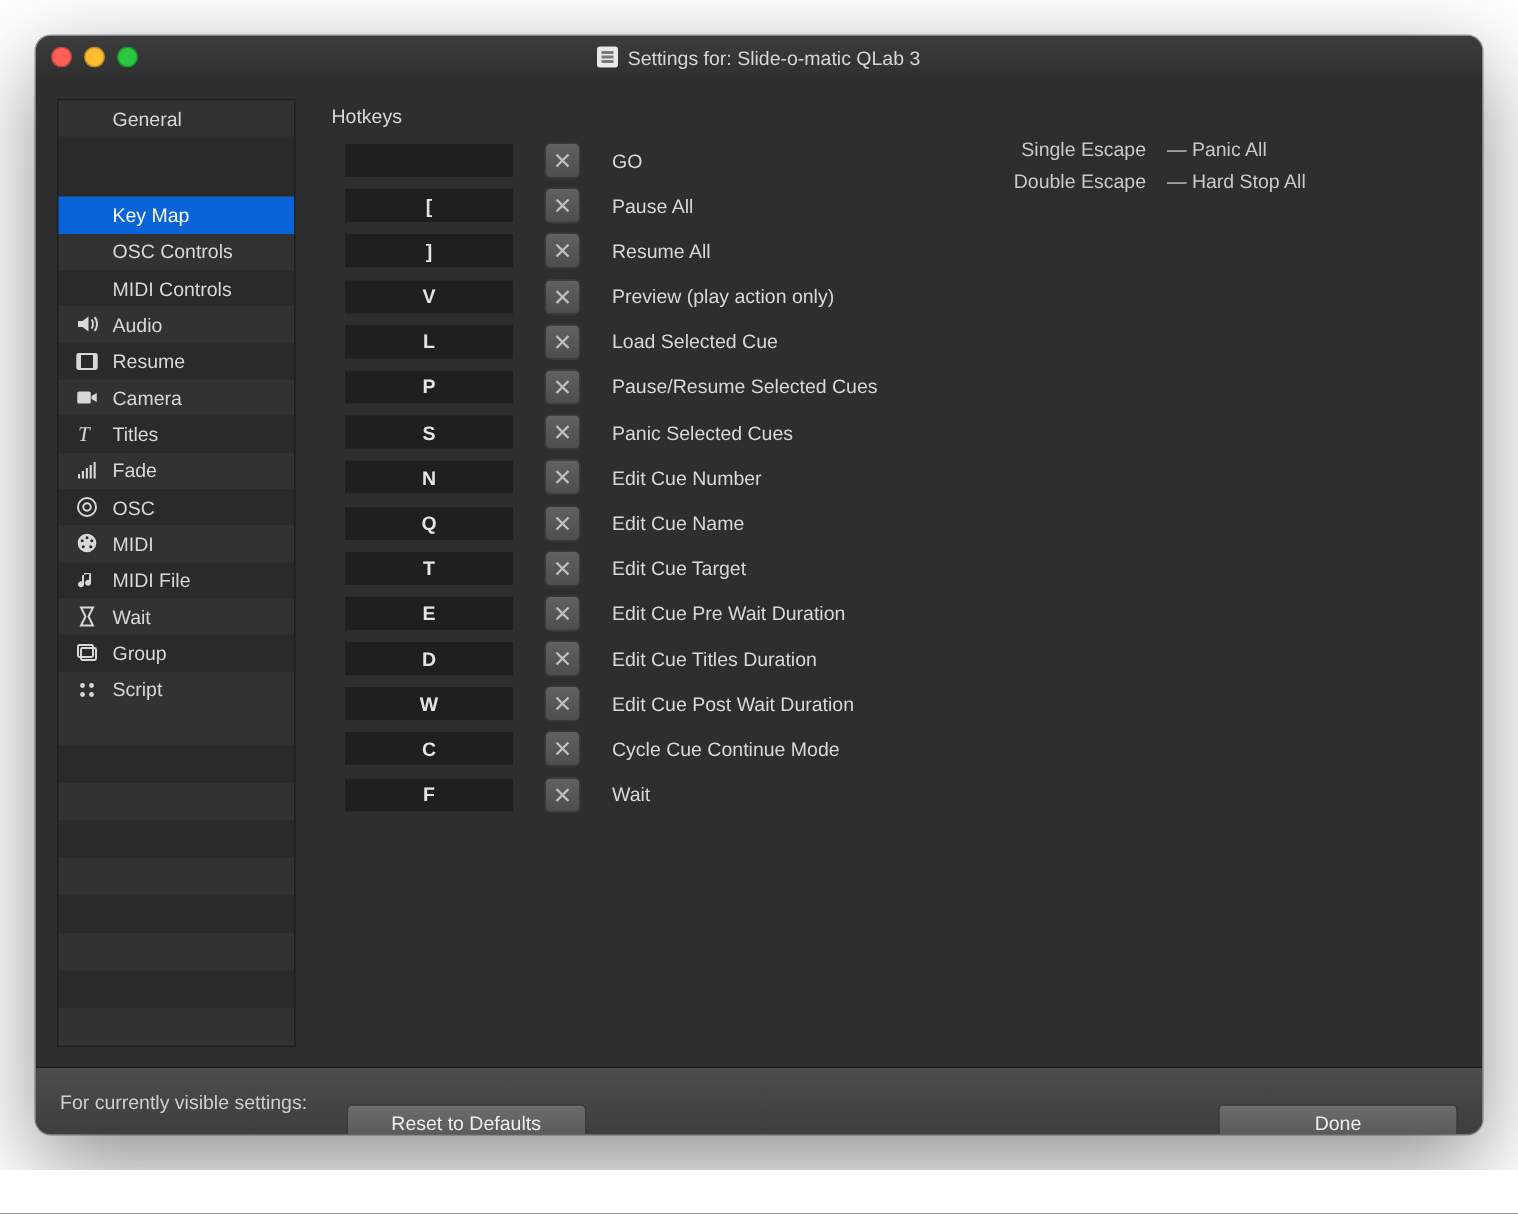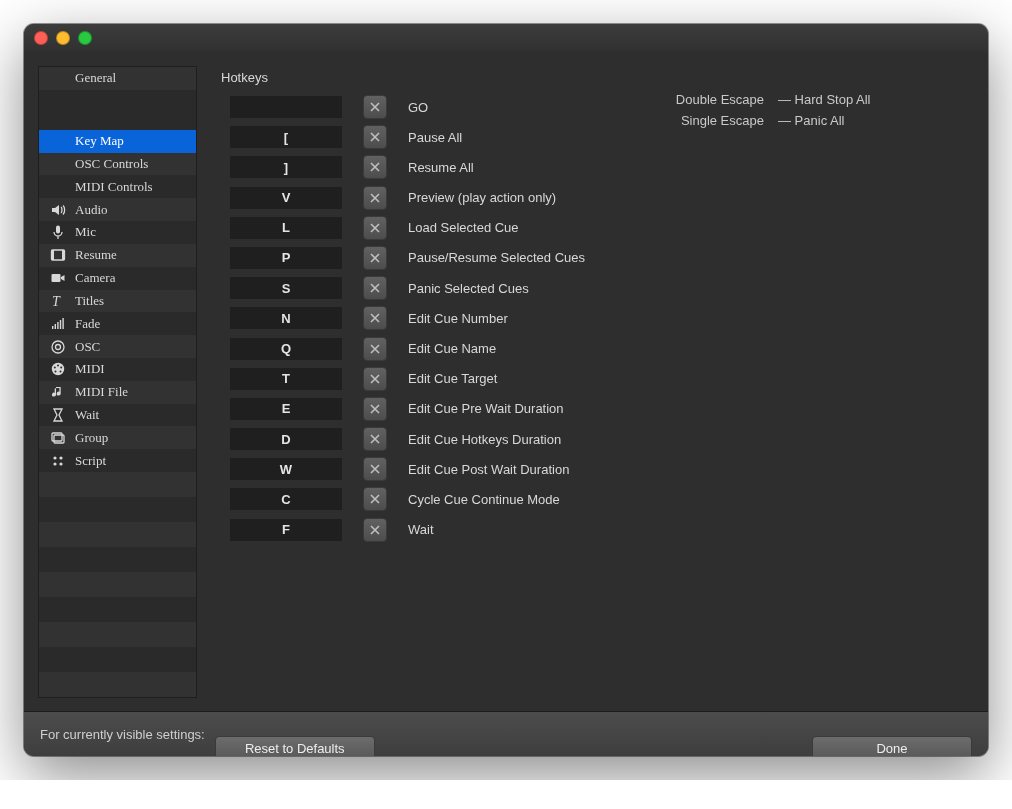--- a/index.html
+++ b/index.html
@@ -13,54 +13,58 @@
   .title{position:absolute;left:0;right:0;text-align:center;color:#d6d6d6;font-size:13px;display:flex;align-items:center;justify-content:center;gap:6px;pointer-events:none;}
   .title .docicon{width:14px;height:14px;background:#e8e8e8;border-radius:2px;position:relative;}
   .title .docicon:after{content:"";position:absolute;left:3px;right:3px;top:3px;height:2px;background:#7a7a7a;box-shadow:0 3px 0 #7a7a7a,0 6px 0 #7a7a7a;}
   .body{position:absolute;top:28px;left:0;right:0;bottom:44px;display:flex;background:#2e2e2e;}
   .sidebar{width:157px;margin:14px 0 14px 14px;border:1px solid #1e1e1e;background:#2a2a2a;display:flex;flex-direction:column;}
   .sidebar-item{display:flex;align-items:center;height:25px;padding:0 8px 0 10px;gap:8px;color:#d8d8d8;cursor:default;}
   .sidebar-item:nth-child(odd){background:#323232;}
   .sidebar-item:nth-child(even){background:#2a2a2a;}
   .sidebar-item.selected{background:#0963d9 !important;color:#fff;margin-top:40px;}
   .sidebar-item .icon{width:18px;display:flex;align-items:center;justify-content:center;}
-  .sidebar-item .label{flex:1;white-space:nowrap;overflow:hidden;text-overflow:ellipsis;font-family:Liberation Serif, serif;}
+  .sidebar-item .label{flex:1;white-space:nowrap;overflow:hidden;text-overflow:ellipsis;}
   .sidebar-fill{flex:1;display:flex;flex-direction:column;}
   .sidebar-fill .blank{height:25px;}
   .sidebar-fill .blank:nth-child(odd){background:#323232;}
   .sidebar-fill .blank:nth-child(even){background:#2a2a2a;}
   .main{flex:1;padding:14px 22px 0 22px;position:relative;}
   .section-title{color:#d8d8d8;margin:4px 0 10px 2px;}
   .hotkeys{display:flex;flex-direction:column;gap:6.2px;}
   .hk-row{display:flex;align-items:center;gap:21px;padding-left:11px;}
   .hk-input{width:100px;height:22px;background:#1f1f1f;border:none;border-radius:0;text-align:center;color:#e4e4e4;font-weight:600;font-size:13px;font-family:inherit;padding:0 6px;outline:none;}
   .hk-clear{width:22px;height:22px;border-radius:4px;background:linear-gradient(#616161,#4d4d4d);border:1px solid #3a3a3a;color:#bfbfbf;display:flex;align-items:center;justify-content:center;font-size:12px;cursor:default;}
   .hk-label{color:#d8d8d8;}
   .escape-info{position:absolute;top:40px;right:28px;width:300px;}
   .escape-info .erow{display:flex;gap:14px;margin-bottom:6px;color:#c9c9c9;}
   .escape-info .erow .el{width:104px;text-align:right;}
   .escape-info .erow .ea{color:#c9c9c9;}
-  .footer{position:absolute;left:0;right:0;bottom:0;height:44px;background:linear-gradient(#4c4c4c,#3e3e3e);border-top:1px solid #1c1c1c;display:flex;align-items:center;padding:0 16px;gap:10px;}
+  .footer{position:absolute;left:0;right:0;bottom:0;height:44px;background:linear-gradient(#4c4c4c,#3e3e3e);border-top:1px solid #1c1c1c;display:flex;align-items:center;padding:0 16px;gap:26px;}
   .footer-label{color:#cfcfcf;}
   .btn{height:22px;padding:0 14px;border-radius:4px;background:linear-gradient(#6c6c6c,#585858);border:1px solid #3a3a3a;color:#eee;font-size:13px;display:flex;align-items:center;cursor:default;}
   .btn.wide{min-width:130px;justify-content:center;margin-top:28px;}
   .spacer{flex:1;}
   svg{display:block;}
 </style>
 </head>
 <body>
 
 <div class="window">
 
   <div class="titlebar">
     <div class="traffic">
       <div class="tl red"></div>
       <div class="tl yellow"></div>
       <div class="tl green"></div>
     </div>
+    <div class="title">
+      <span class="docicon"></span>
+      <span>Settings for: Slide-o-matic QLab 3</span>
+    </div>
   </div>
 
   <div class="body">
     <div class="sidebar" id="sidebar">
         <div class="sidebar-item">
           <span class="icon"></span>
           <span class="label">General</span>
         </div>
         <div class="sidebar-item selected">
           <span class="icon"></span>
@@ -75,29 +79,20 @@
           <span class="label">MIDI Controls</span>
         </div>
         <div class="sidebar-item">
           <span class="icon">
             <svg width="16" height="16" viewBox="0 0 16 16">
               <path fill="#d8d8d8" d="M2 6h3l4-3v10l-4-3H2z"></path>
               <path stroke="#d8d8d8" stroke-width="1.3" fill="none" d="M11 5c1.3 1 1.3 5 0 6M13 3.5c2.2 1.8 2.2 7.2 0 9"></path>
             </svg>
           </span>
           <span class="label">Audio</span>
-        </div>
-        <div class="sidebar-item">
-          <span class="icon">
-            <svg width="16" height="16" viewBox="0 0 16 16">
-              <rect x="6" y="1.5" width="4" height="8" rx="2" fill="#d8d8d8"></rect>
-              <path stroke="#d8d8d8" stroke-width="1.3" fill="none" d="M4 8a4 4 0 0 0 8 0M8 12v3"></path>
-            </svg>
-          </span>
-          <span class="label">Mic</span>
         </div>
         <div class="sidebar-item">
           <span class="icon">
             <svg width="16" height="16" viewBox="0 0 16 16">
               <rect x="1.5" y="3" width="13" height="10" rx="1" fill="none" stroke="#d8d8d8" stroke-width="1.3"></rect>
               <rect x="1.5" y="3" width="2.5" height="10" fill="#d8d8d8"></rect>
               <rect x="12" y="3" width="2.5" height="10" fill="#d8d8d8"></rect>
             </svg>
           </span>
           <span class="label">Resume</span>
@@ -304,21 +299,21 @@
             </div>
             <span class="hk-label">Edit Cue Pre Wait Duration</span>
           </div>
           <div class="hk-row">
             <input class="hk-input" value="D" style="">
             <div class="hk-clear">
               <svg width="10" height="10" viewBox="0 0 10 10">
                 <path stroke="#bfbfbf" stroke-width="1.6" d="M1 1l8 8M9 1l-8 8"></path>
               </svg>
             </div>
-            <span class="hk-label">Edit Cue Hotkeys Duration</span>
+            <span class="hk-label">Edit Cue Titles Duration</span>
           </div>
           <div class="hk-row">
             <input class="hk-input" value="W" style="">
             <div class="hk-clear">
               <svg width="10" height="10" viewBox="0 0 10 10">
                 <path stroke="#bfbfbf" stroke-width="1.6" d="M1 1l8 8M9 1l-8 8"></path>
               </svg>
             </div>
             <span class="hk-label">Edit Cue Post Wait Duration</span>
           </div>
@@ -336,27 +331,27 @@
             <div class="hk-clear">
               <svg width="10" height="10" viewBox="0 0 10 10">
                 <path stroke="#bfbfbf" stroke-width="1.6" d="M1 1l8 8M9 1l-8 8"></path>
               </svg>
             </div>
             <span class="hk-label">Wait</span>
           </div>
         </div>
 
       <div class="escape-info" id="escape-info">
+          <div class="erow">
+            <span class="el">Single Escape</span>
+            <span class="ea">— Panic All</span>
+          </div>
           <div class="erow">
             <span class="el">Double Escape</span>
             <span class="ea">— Hard Stop All</span>
-          </div>
-          <div class="erow">
-            <span class="el">Single Escape</span>
-            <span class="ea">— Panic All</span>
           </div>
         </div>
     </div>
   </div>
 
   <div class="footer">
     <span class="footer-label">For currently visible settings:</span>
     <div class="btn wide">
         <span>Reset to Defaults</span>
       </div>

